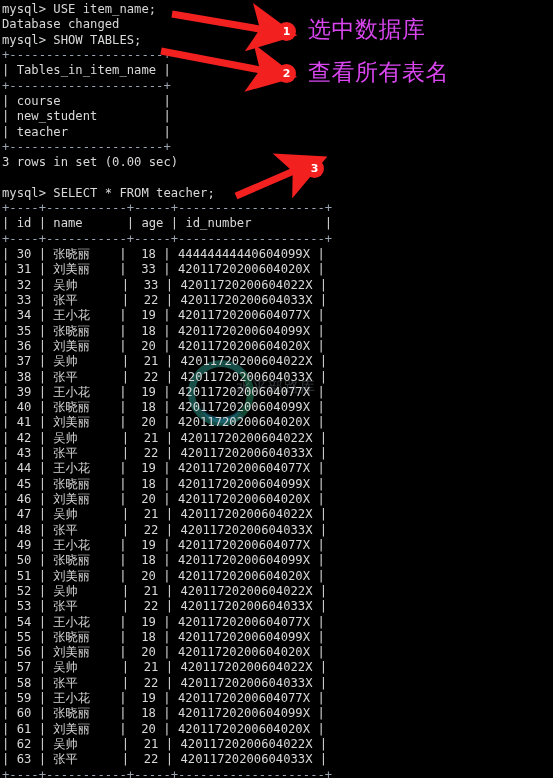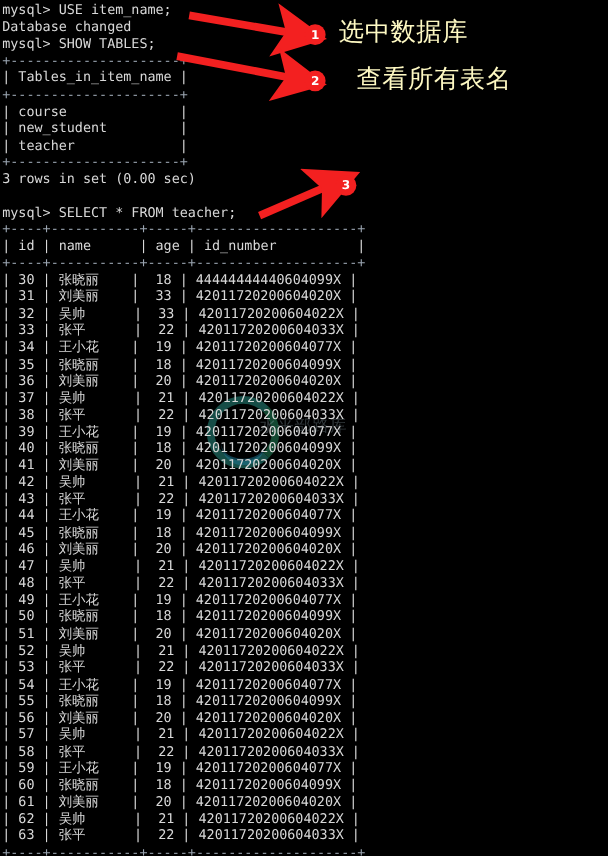--- a/index.html
+++ b/index.html
@@ -93,21 +93,21 @@
     color: #ffffff;
     font-family: "DejaVu Sans", "Liberation Sans", sans-serif;
     font-size: 11px;
     font-weight: bold;
     line-height: 19px;
     text-align: center;
     z-index: 5;
   }
   .note {
     position: absolute;
-    color: #fef9c3;
+    color: #d946ef;
     font-family: "DejaVu Sans", "Liberation Sans", sans-serif;
     font-size: 23px;
     line-height: 30px;
     white-space: pre;
     z-index: 5;
     letter-spacing: 0.5px;
   }
 </style>
 </head>
 <body>
@@ -133,16 +133,16 @@
       <line x1="161" y1="51" x2="271" y2="72" stroke="#f32020" stroke-width="7" marker-end="url(#ah)"></line>
 
       <line x1="236" y1="196" x2="303" y2="167" stroke="#f32020" stroke-width="7" marker-end="url(#ah)"></line>
     </svg>
 
     <div class="badge" style="left:277px;top:22px;">1</div>
     <div class="badge" style="left:277px;top:64px;">2</div>
     <div class="badge" style="left:305px;top:159px;">3</div>
 
     <div class="note" style="left:308px;top:14px;">选中数据库</div>
-    <div class="note" style="left:324px;top:57px;">查看所有表名</div>
+    <div class="note" style="left:308px;top:57px;">查看所有表名</div>
 
   </div>
 </div>
 
 </body></html>

